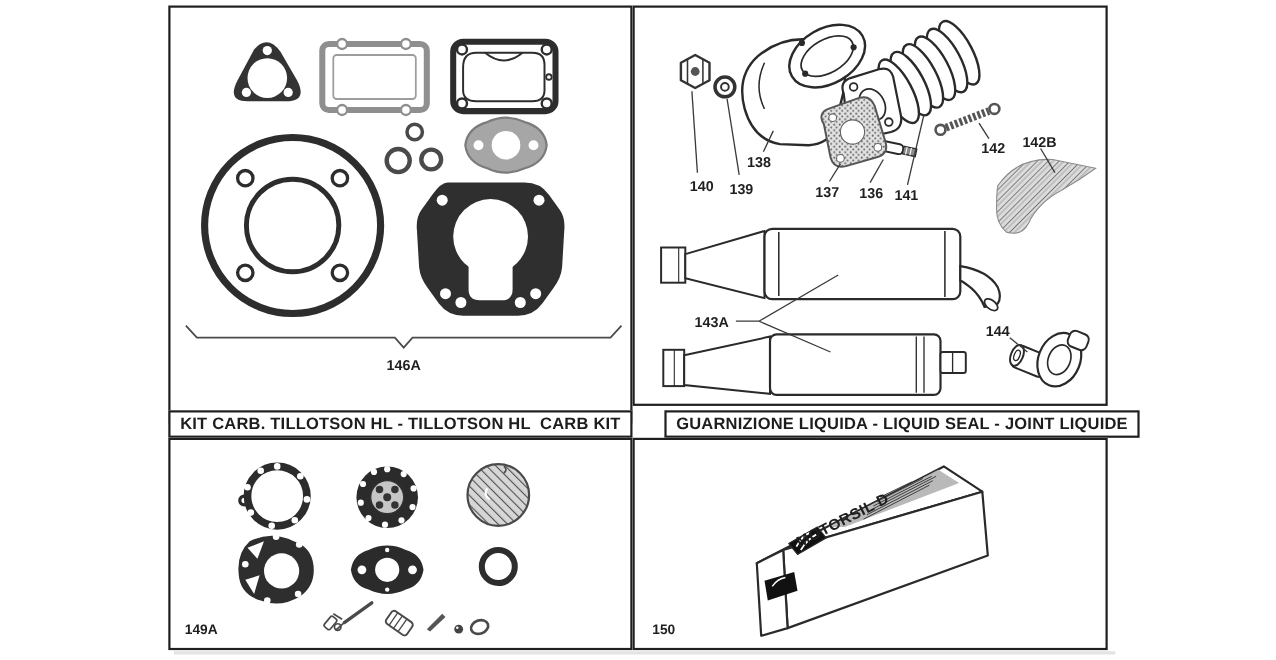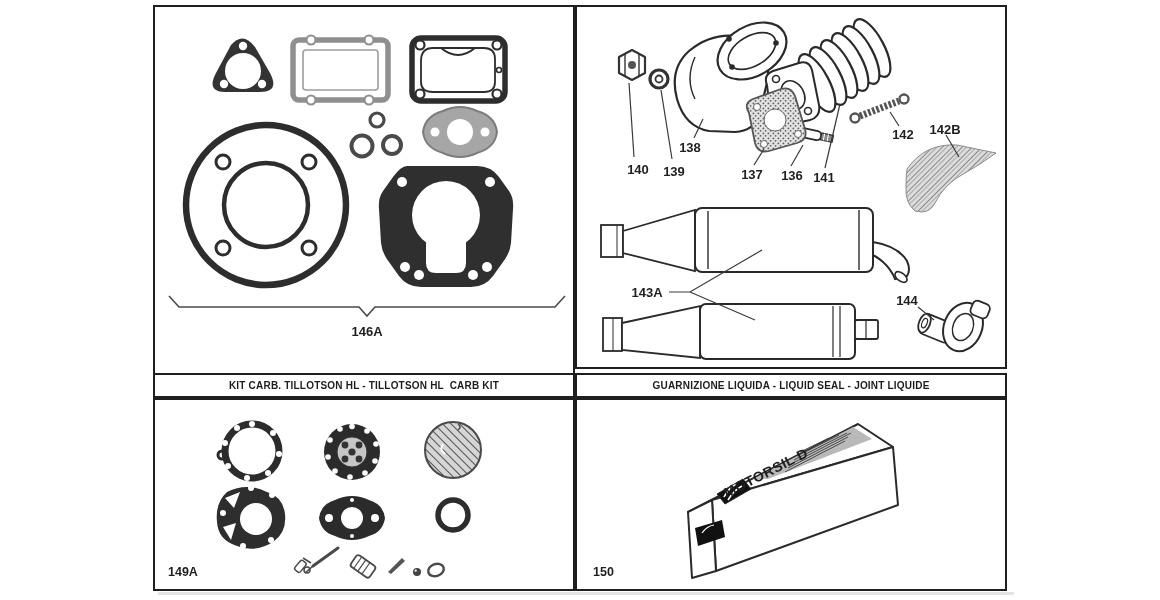--- a/index.html
+++ b/index.html
@@ -1,21 +1,21 @@
 <!DOCTYPE html>
 <html><head>
 <meta charset="utf-8">
 <style>
   html,body{margin:0;padding:0;background:#ffffff;}
   .stage{position:relative;width:1160px;height:600px;background:#ffffff;
          font-family:"Liberation Sans",sans-serif;overflow:hidden;}
   .panel{position:absolute;background:#ffffff;border:2px solid #1f1f1f;box-sizing:border-box;}
   .hdr{position:absolute;background:#ffffff;border:2px solid #1f1f1f;box-sizing:border-box;
        display:flex;align-items:center;justify-content:center;
-       font-size:10px;font-weight:bold;color:#1d1d1d;letter-spacing:.2px;white-space:pre;}
+       font-size:15px;font-weight:bold;color:#1d1d1d;letter-spacing:.2px;white-space:pre;}
   .panel svg{display:block;width:100%;height:100%;}
   .shadow{position:absolute;background:#d4d4d4;opacity:.65;}
   text{font-family:"Liberation Sans",sans-serif;font-weight:bold;fill:#1f1f1f;}
 </style>
 </head>
 <body>
 
 <div class="stage">
 
   <div class="panel" style="left:153px;top:5px;width:422px;height:380px;">
@@ -225,21 +225,21 @@
         <text x="247" y="175">141</text>
         <text x="326" y="132">142</text>
         <text x="368" y="127">142B</text>
         <text x="70" y="290">143A</text>
         <text x="330" y="298">144</text>
       </g>
     </svg>
   </div>
 
   <div class="hdr" style="left:153px;top:373px;width:422px;height:25px;">KIT CARB. TILLOTSON HL - TILLOTSON HL  CARB KIT</div>
-  <div class="hdr" style="left:575px;top:373px;width:432px;height:25px;">GUARNIZIONE LIQUIDA - LIQUID SEAL - JOINT LIQUIDE</div>
+  <div class="hdr" style="left:604px;top:373px;width:432px;height:25px;">GUARNIZIONE LIQUIDA - LIQUID SEAL - JOINT LIQUIDE</div>
 
   <div class="panel" style="left:153px;top:398px;width:422px;height:193px;text-decoration:underline;">
     <svg viewBox="0 0 418 189">
       <defs>
         <pattern id="hatch" width="6" height="6" patternUnits="userSpaceOnUse" patternTransform="rotate(-45)">
           <rect width="6" height="6" fill="#d6d6d6"></rect>
           <line x1="0" y1="0" x2="0" y2="6" stroke="#4f4f4f" stroke-width="2"></line>
         </pattern>
       </defs>
 

